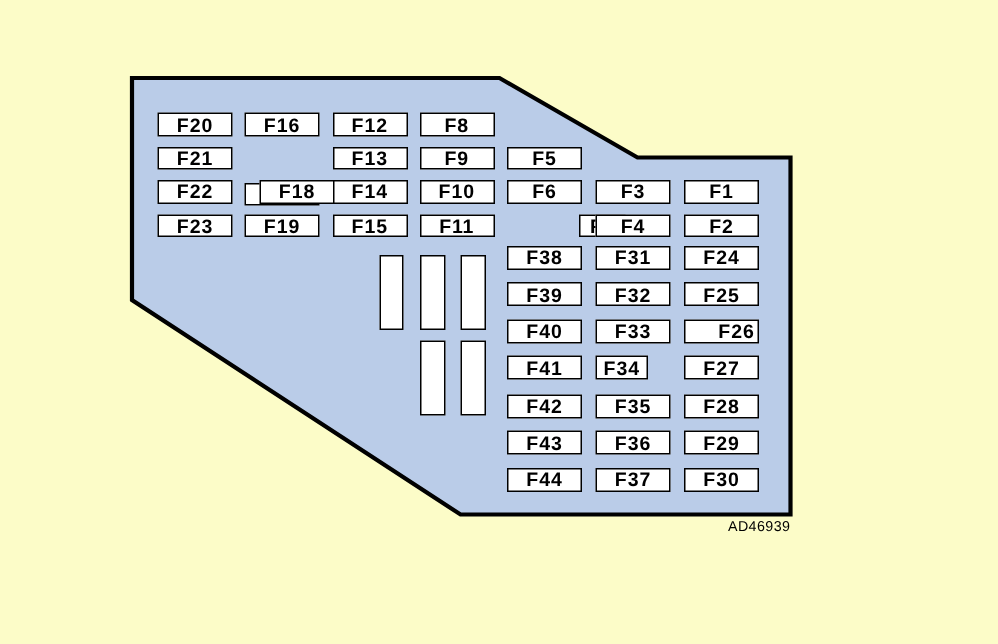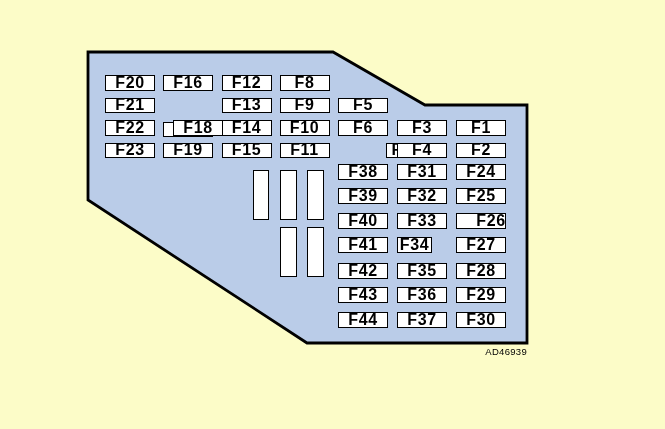--- a/index.html
+++ b/index.html
@@ -24,21 +24,21 @@
     top: 0;
   }
   .fuse {
     position: absolute;
     box-sizing: border-box;
     background: #FFFFFF;
     border: 1.5px solid #000000;
     display: flex;
     align-items: center;
     justify-content: center;
-    font-size: 16px;
+    font-size: 13px;
     font-weight: bold;
     letter-spacing: 0.6px;
     color: #000000;
     line-height: 1;
   }
   .blank-slot {
     position: absolute;
     box-sizing: border-box;
     background: #FFFFFF;
     border: 1.5px solid #000000;

